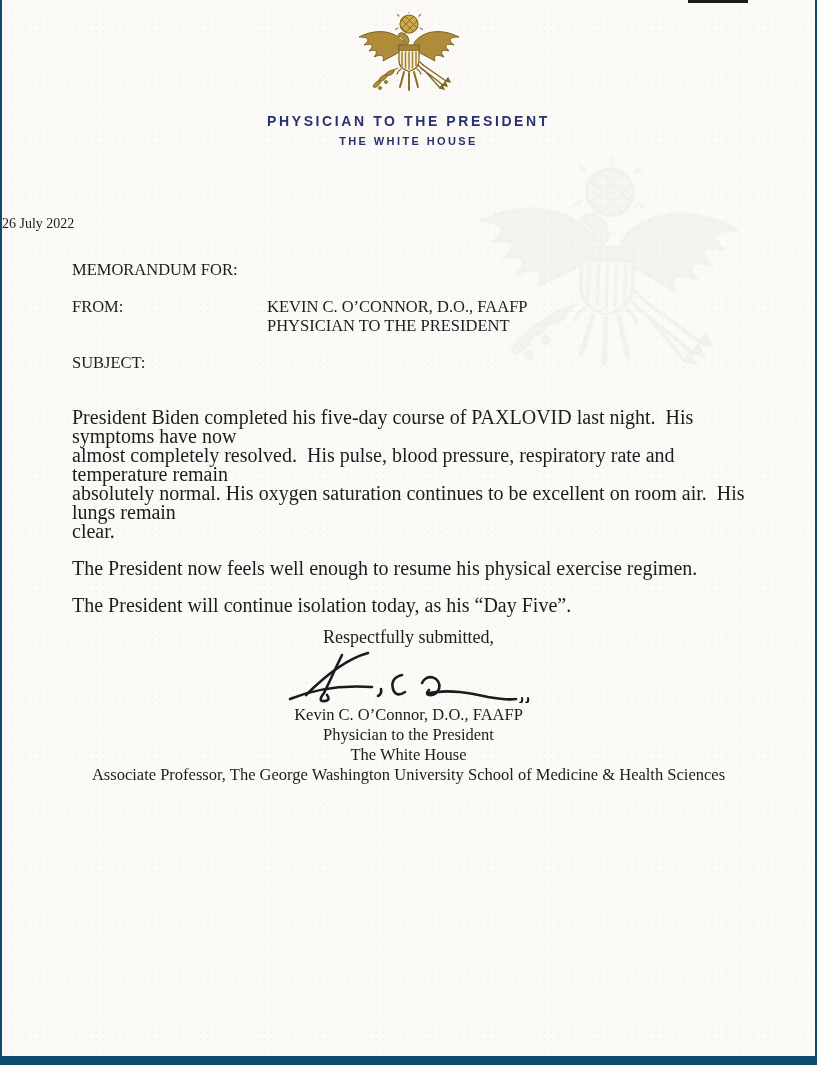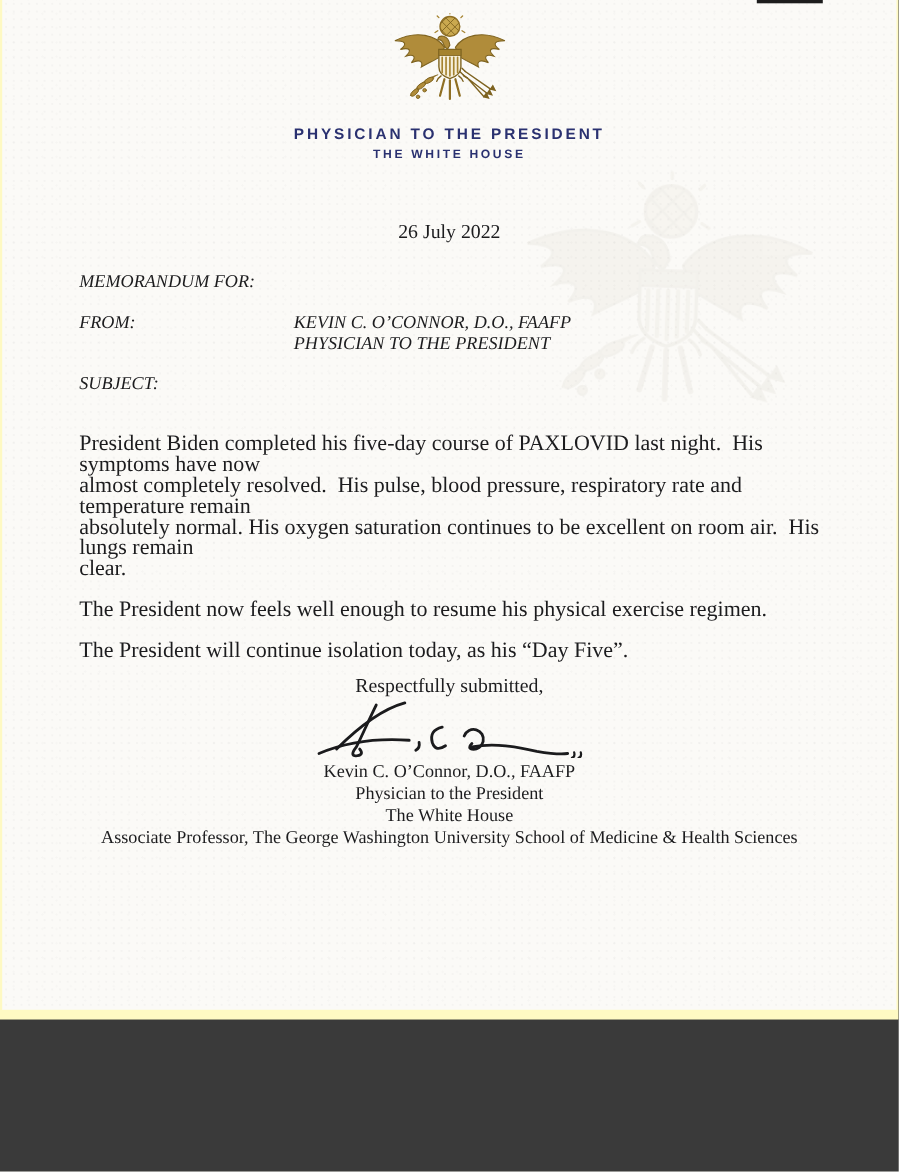--- a/index.html
+++ b/index.html
@@ -1,19 +1,19 @@
 <!DOCTYPE html>
 <html style="--navy: #2a3170; --gold: #a5832f; --gold-dark: #7e6320; --gold-light: #c9a84e; --paper: #fbfaf7; --ink: #1c1c1e;"><head>
 <meta charset="utf-8">
 <style>
   html,body{margin:0;padding:0;background:#3a3a3a;}
   .scan{
     position:relative;
-    width:817px;height:927px;
-    background:#fef9c3;
+    width:817px;height:1065px;
+    background:#0c4a6e;
     overflow:hidden;
     font-family:"Liberation Serif", serif;
     color:var(--ink,#1c1c1e);
   }
   .page{
     position:absolute;left:2px;top:0;right:2px;bottom:9px;
     background:var(--paper,#fbfaf7);
     background-image:
       radial-gradient(rgba(60,60,70,0.035) 1px, transparent 1px),
       radial-gradient(rgba(60,60,70,0.025) 1px, transparent 1px);
@@ -37,22 +37,22 @@
     font-family:"Liberation Sans", sans-serif;
     font-weight:bold;font-size:14px;line-height:16px;
     letter-spacing:2.6px;color:var(--navy,#2a3170);
   }
   .org{
     margin-top:6px;text-align:center;
     font-family:"Liberation Sans", sans-serif;
     font-weight:bold;font-size:11px;line-height:13px;
     letter-spacing:2.4px;color:var(--navy,#2a3170);
   }
-  .date{margin-top:52px;text-align:center;font-size:18px;line-height:20px;}
-  .memo{margin:26px 60px 0 70px;font-style:italic;}
+  .date{margin-top:66px;font-size:14px;line-height:20px;}
+  .memo{margin:26px 60px 0 70px;}
   .memo-row{display:grid;grid-template-columns:195px 1fr;margin-bottom:18px;}
   .memo-row:last-child{margin-bottom:0;}
   .memo-label,.memo-value{font-size:16.5px;line-height:19px;white-space:pre-wrap;}
   .body{margin:36px 68px 0 70px;}
   .para{font-size:20px;line-height:19px;white-space:pre-wrap;margin:0 0 18px 0;}
   .para.gap-lg{margin-bottom:37px;}
   .para:last-child{margin-bottom:0;}
   .closing{margin-top:12px;text-align:center;font-size:18px;line-height:20px;}
   .sig-wrap{margin-top:2px;text-align:center;line-height:0;}
   .sig-block{text-align:center;font-size:16.5px;line-height:20px;margin-top:2px;}

